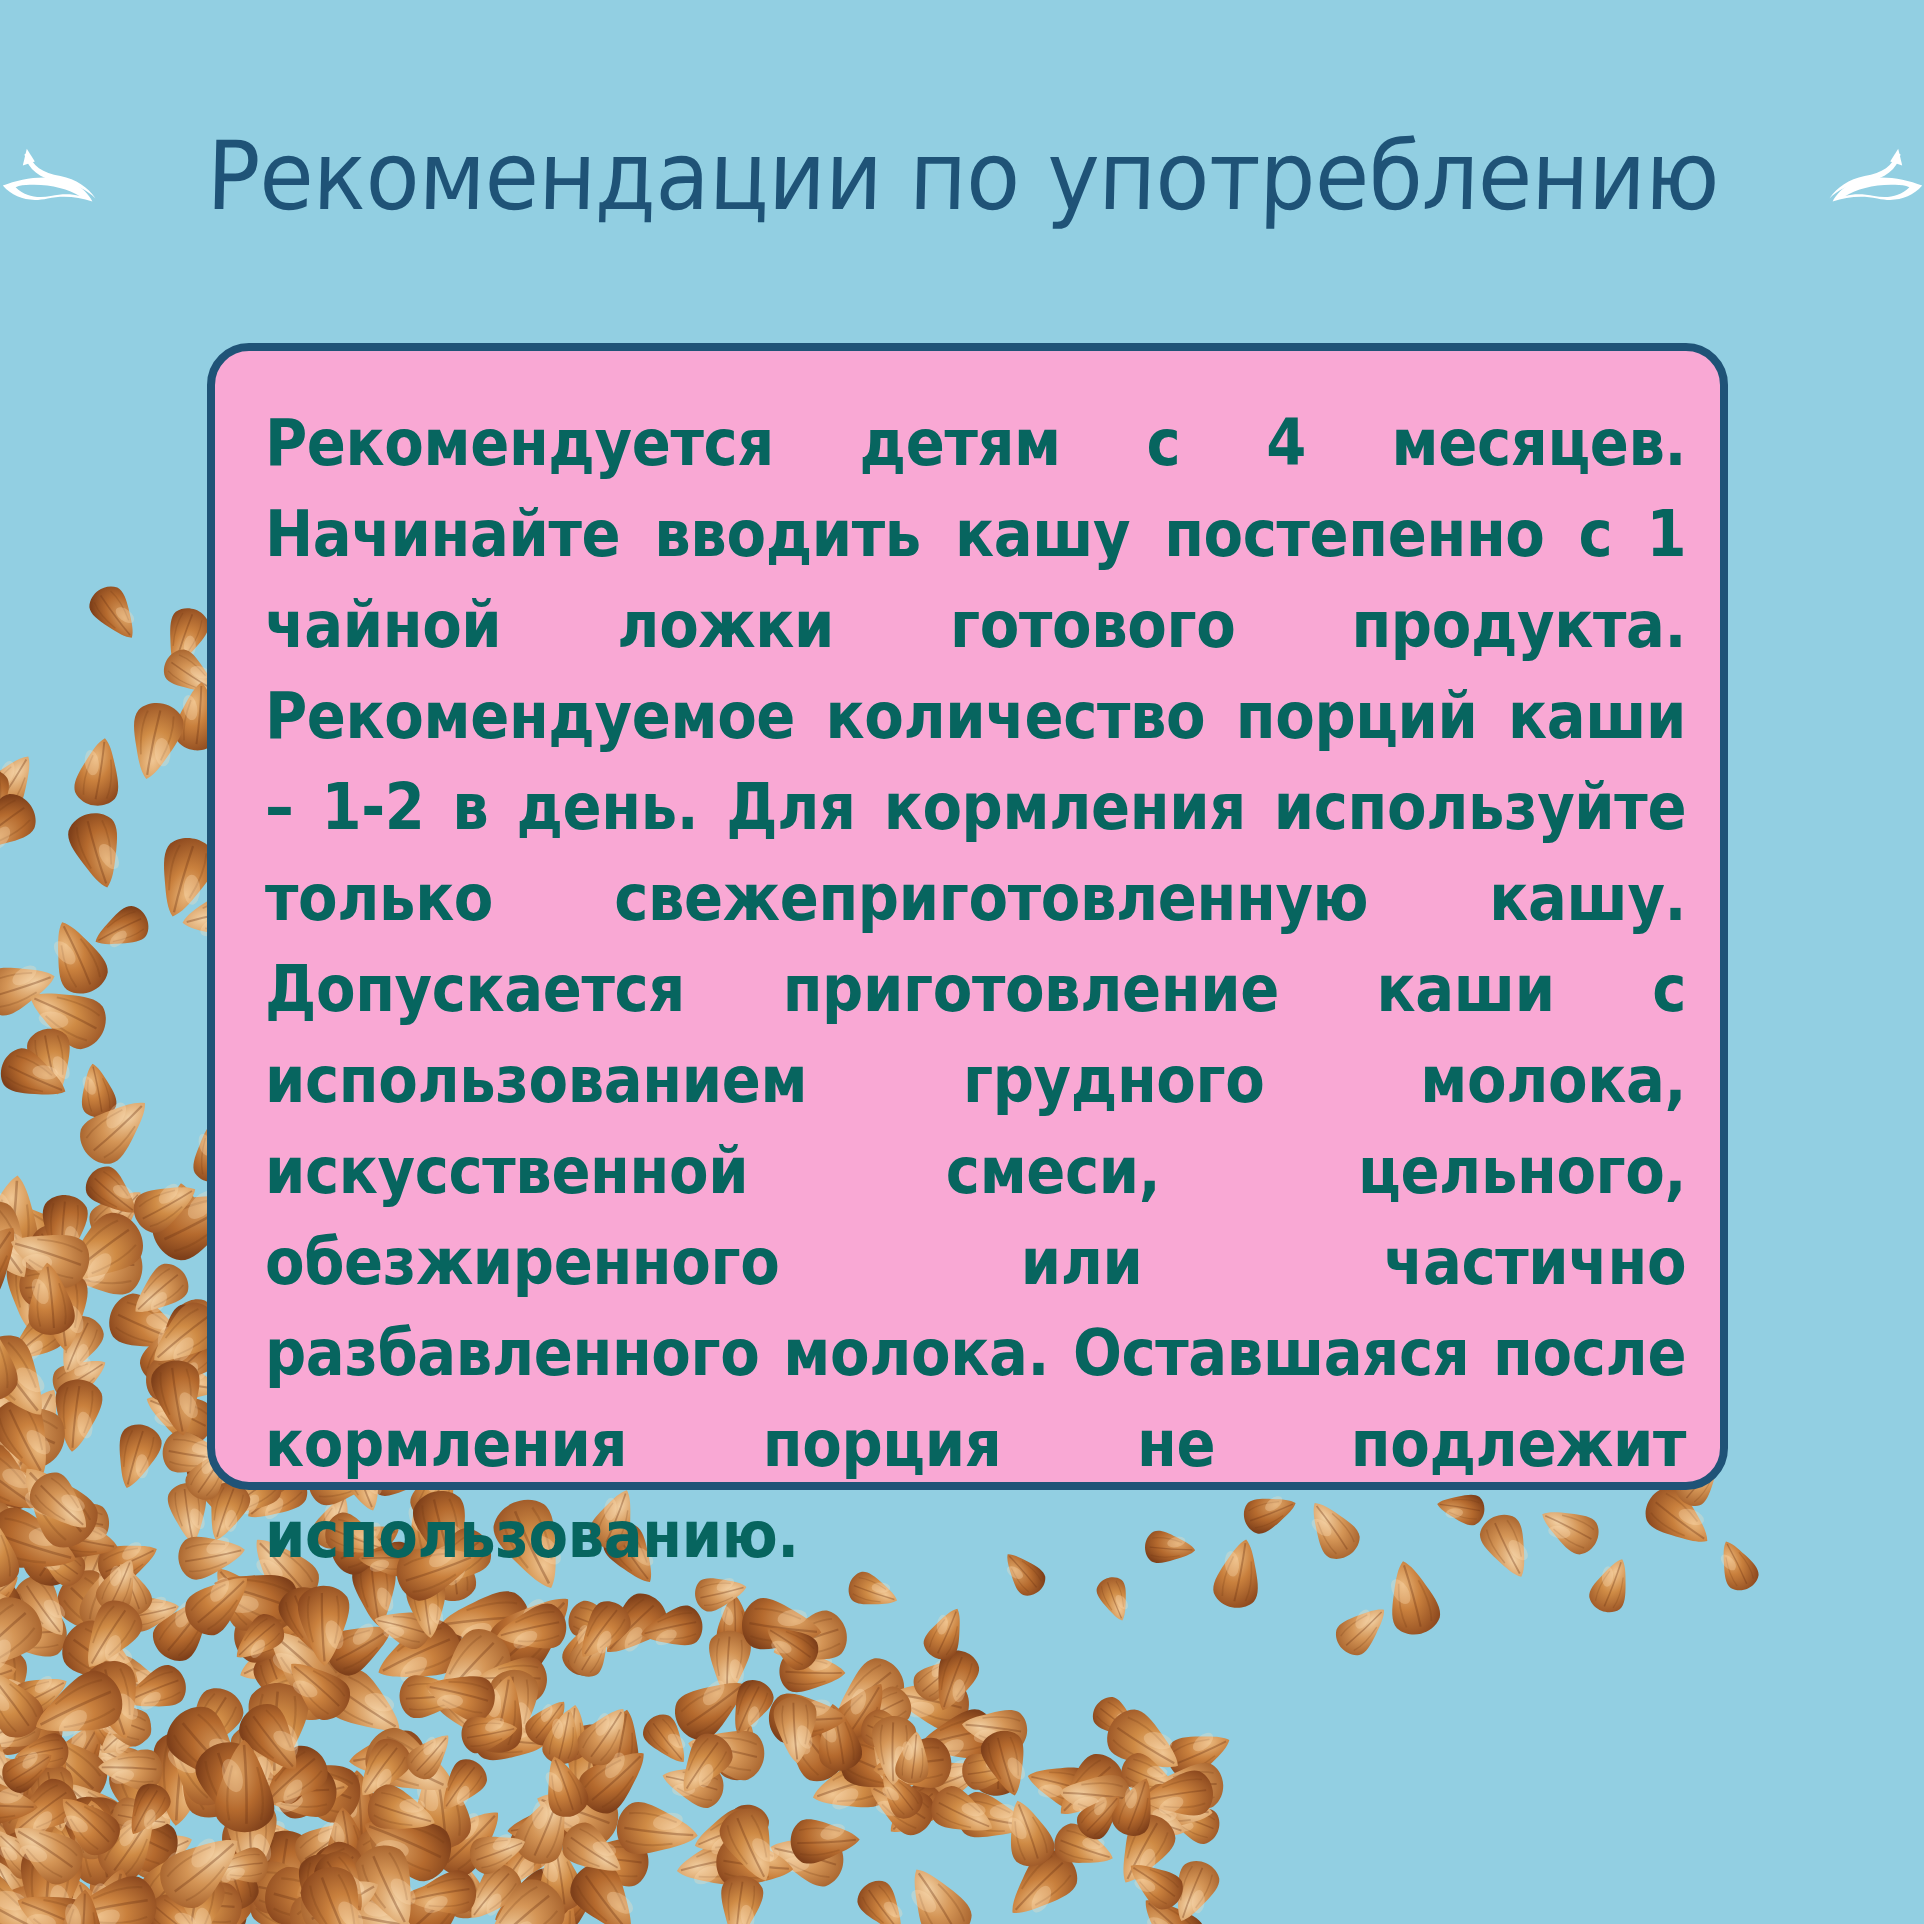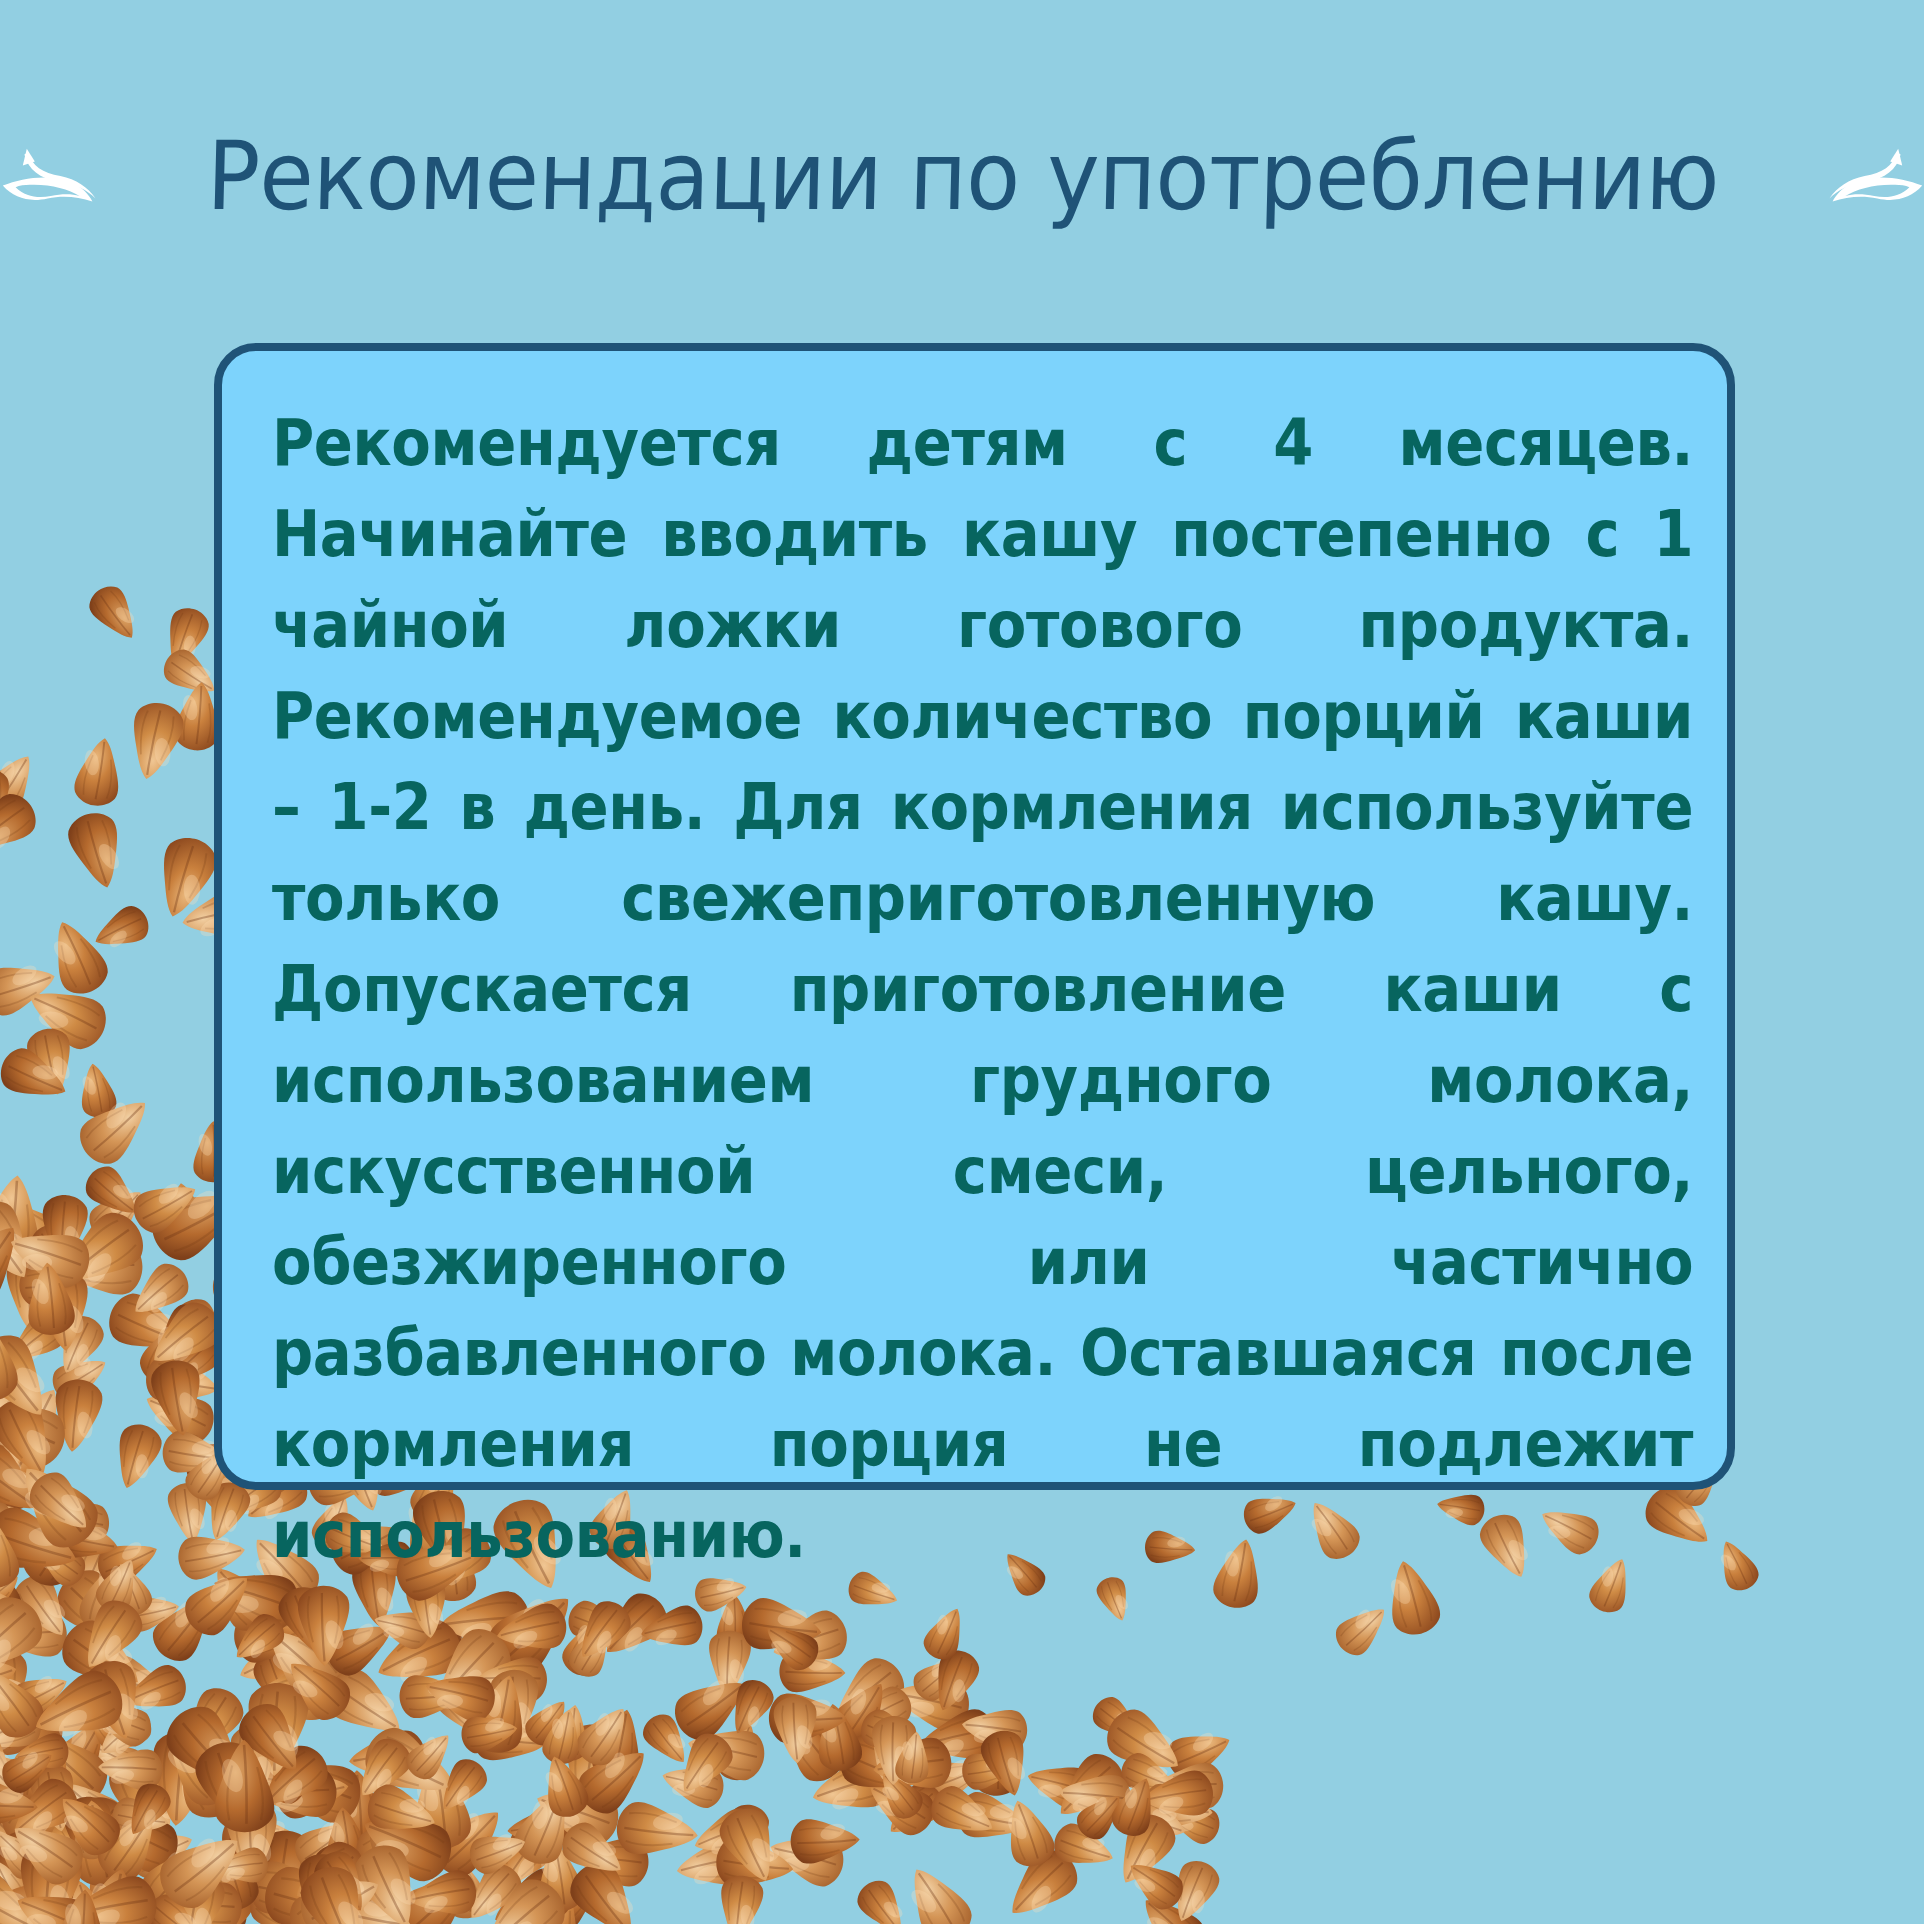--- a/index.html
+++ b/index.html
@@ -56,26 +56,26 @@
     letter-spacing: -0.8px;
     color: #1f5377;
     white-space: nowrap;
     transform: scaleX(0.93) skewX(-1.5deg);
     transform-origin: center;
   }
 
   
   #text-card {
     position: absolute;
-    left: 214px;
+    left: 207px;
     top: 343px;
     width: 1521px;
     height: 1147px;
     box-sizing: border-box;
-    background: #7dd3fc;
+    background: #f9a8d4;
     border: 8.8px solid #1f5377;
     border-radius: 42px;
   }
 
   #card-body {
     position: absolute;
     left: 50px;
     top: 47px;
     width: 1421px;
     color: #07655f;

